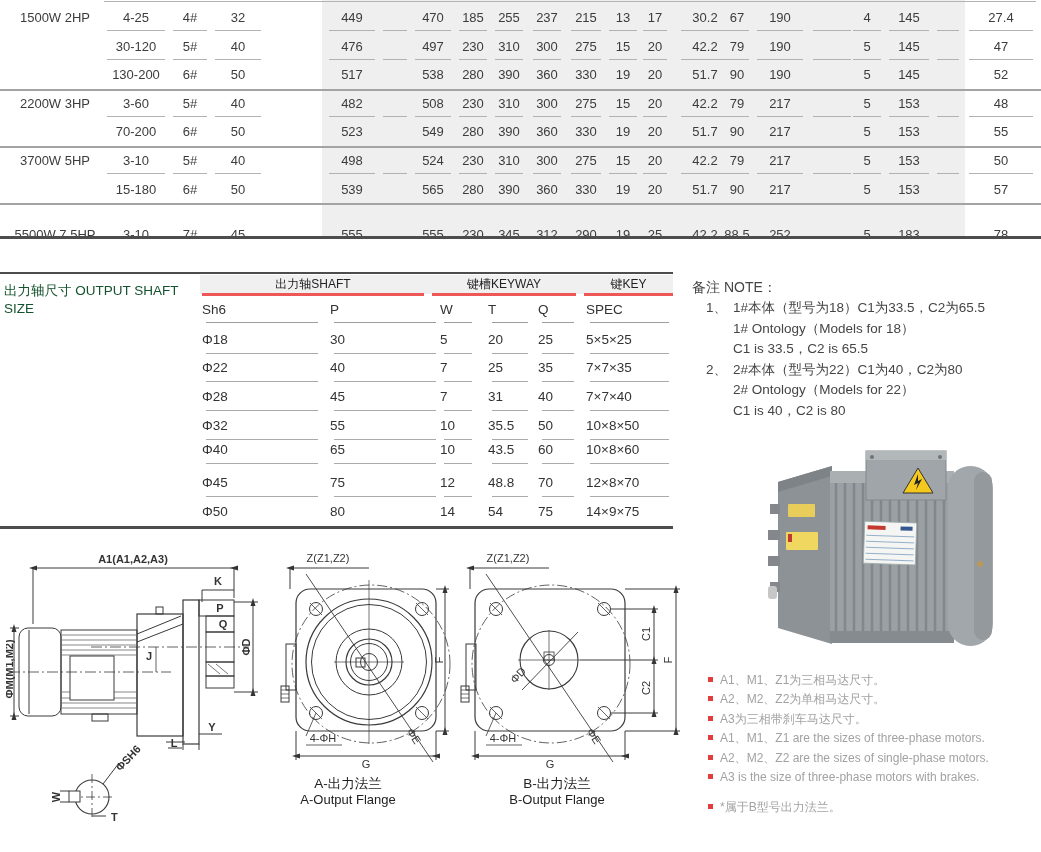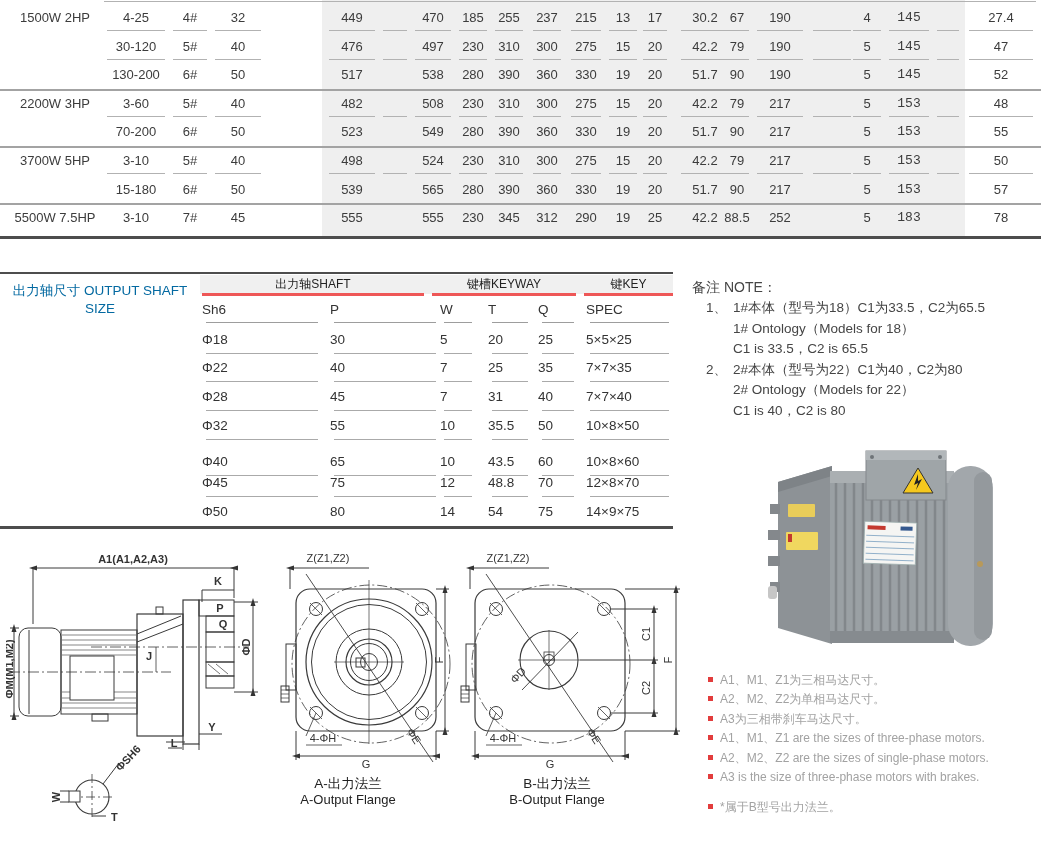--- a/index.html
+++ b/index.html
@@ -10,67 +10,67 @@
   .t1{position:absolute;left:0;top:0;width:1041px;height:240px;}
   .t1-grey{position:absolute;left:322px;top:0;width:643px;height:238px;background:#efefef;}
   .t1row{position:absolute;left:0;width:1041px;height:28px;font-size:13px;}
   .t1rows > div:nth-of-type(1){top:4px}
   .t1rows > div:nth-of-type(2){top:33px}
   .t1rows > div:nth-of-type(3){top:61px}
   .t1rows > div:nth-of-type(4){top:90px}
   .t1rows > div:nth-of-type(5){top:118px}
   .t1rows > div:nth-of-type(6){top:147px}
   .t1rows > div:nth-of-type(7){top:176px}
-  .t1rows > div:nth-of-type(8){top:204px}
+  .t1rows > div:nth-of-type(8){top:221px}
   .c{position:absolute;top:0;height:28px;line-height:28px;text-align:center;color:#3c3c3c;}
   .c.L{text-align:center;}
   .c0{left:8px;width:94px;}  .c1{left:104px;width:64px;}
   .c2{left:170px;width:40px;} .c3{left:212px;width:52px;}
   .c4{left:326px;width:52px;} .c5{left:380px;width:30px;}
   .c6{left:412px;width:42px;} .c7{left:456px;width:34px;}
   .c8{left:492px;width:34px;} .c9{left:530px;width:34px;}
   .c10{left:568px;width:36px;} .c11{left:606px;width:34px;}
   .c12{left:640px;width:30px;} .c13{left:678px;width:54px;}
   .c14{left:722px;width:30px;} .c15{left:754px;width:52px;}
   .c16{left:810px;width:44px;} .c17{left:850px;width:34px;}
-  .c18{left:886px;width:46px;font-family:Liberation Mono, monospace;} .c19{left:934px;width:28px;}
+  .c18{left:886px;width:46px;} .c19{left:934px;width:28px;}
   .c20{left:966px;width:70px;}
   
   .t1rows > div:nth-of-type(1) .c::after,
   .t1rows > div:nth-of-type(2) .c::after,
   .t1rows > div:nth-of-type(4) .c::after,
   .t1rows > div:nth-of-type(6) .c::after{
     content:"";position:absolute;left:3px;right:3px;bottom:1px;border-bottom:1px solid #b2b2b2;}
   .t1rows .c.c0::after{display:none;}
   .t1sep{position:absolute;left:0;width:1041px;height:0;border-top:2px solid #a3a3a3;}
   .t1top{position:absolute;left:104px;width:932px;height:0;border-top:1px solid #b2b2b2;top:1px;}
   .t1bottom{position:absolute;left:0;top:236px;width:1041px;height:3px;background:#4d4d4d;}
 
   
   .t2{position:absolute;left:0;top:272px;width:675px;height:258px;}
   .t2-topline{position:absolute;left:0;top:0;width:673px;height:2px;background:#4d4d4d;}
   .t2-botline{position:absolute;left:0;top:254px;width:673px;height:2.5px;background:#4d4d4d;}
-  .t2-label{position:absolute;left:4px;top:10px;width:192px;text-align:center;font-size:13.5px;
-            color:#0369a1;line-height:18px;white-space:nowrap;}
+  .t2-label{position:absolute;left:4px;top:10px;width:192px;text-align:left;font-size:13.5px;
+            color:#14532d;line-height:18px;white-space:nowrap;}
   .t2-band{position:absolute;left:200px;top:3px;width:473px;height:19px;background:#f0f0f0;}
   .t2-gh{position:absolute;top:3px;height:19px;line-height:19px;text-align:center;font-size:12px;color:#222;}
   .gh0{left:202px;width:222px;} .gh1{left:432px;width:144px;} .gh2{left:584px;width:89px;}
   .t2-red{position:absolute;top:21px;height:2.5px;background:#ee5757;}
   .red0{left:202px;width:222px;} .red1{left:432px;width:144px;} .red2{left:584px;width:89px;}
   .t2-sub{position:absolute;left:0;top:24px;width:675px;height:27px;}
   .tc{position:absolute;top:0;height:100%;line-height:27px;font-size:13.5px;color:#333;}
   .tc0{left:202px;width:120px;} .tc1{left:330px;width:110px;}
   .tc2{left:440px;width:36px;}  .tc3{left:488px;width:44px;}
   .tc4{left:538px;width:40px;}  .tc5{left:586px;width:87px;}
   .t2-sub .tc::after{content:"";position:absolute;left:4px;right:4px;bottom:0;border-bottom:1px solid #9d9d9d;}
   .t2row{position:absolute;left:0;width:675px;height:28px;padding-left:16px;}
   .t2row .tc{line-height:28px;}
   .t2rows > div:nth-of-type(1){top:54px} .t2rows > div:nth-of-type(2){top:82px}
   .t2rows > div:nth-of-type(3){top:111px} .t2rows > div:nth-of-type(4){top:140px}
-  .t2rows > div:nth-of-type(5){top:176px} .t2rows > div:nth-of-type(6){top:197px}
+  .t2rows > div:nth-of-type(5){top:164px} .t2rows > div:nth-of-type(6){top:197px}
   .t2rows > div:nth-of-type(7){top:226px}
   .t2rows > div:nth-of-type(-n+6) .tc::after{
     content:"";position:absolute;left:4px;right:4px;bottom:0;border-bottom:1px solid #aaa;}
 
   
   .notes{position:absolute;left:690px;top:276px;width:350px;font-size:13.5px;color:#454545;}
   .notes-title{line-height:22px;padding-left:2px;font-size:14px;}
   .note-item{display:flex;}
   .note-num{width:27px;flex:none;line-height:20.5px;padding-left:16px;}
   .note-body{flex:1;}

